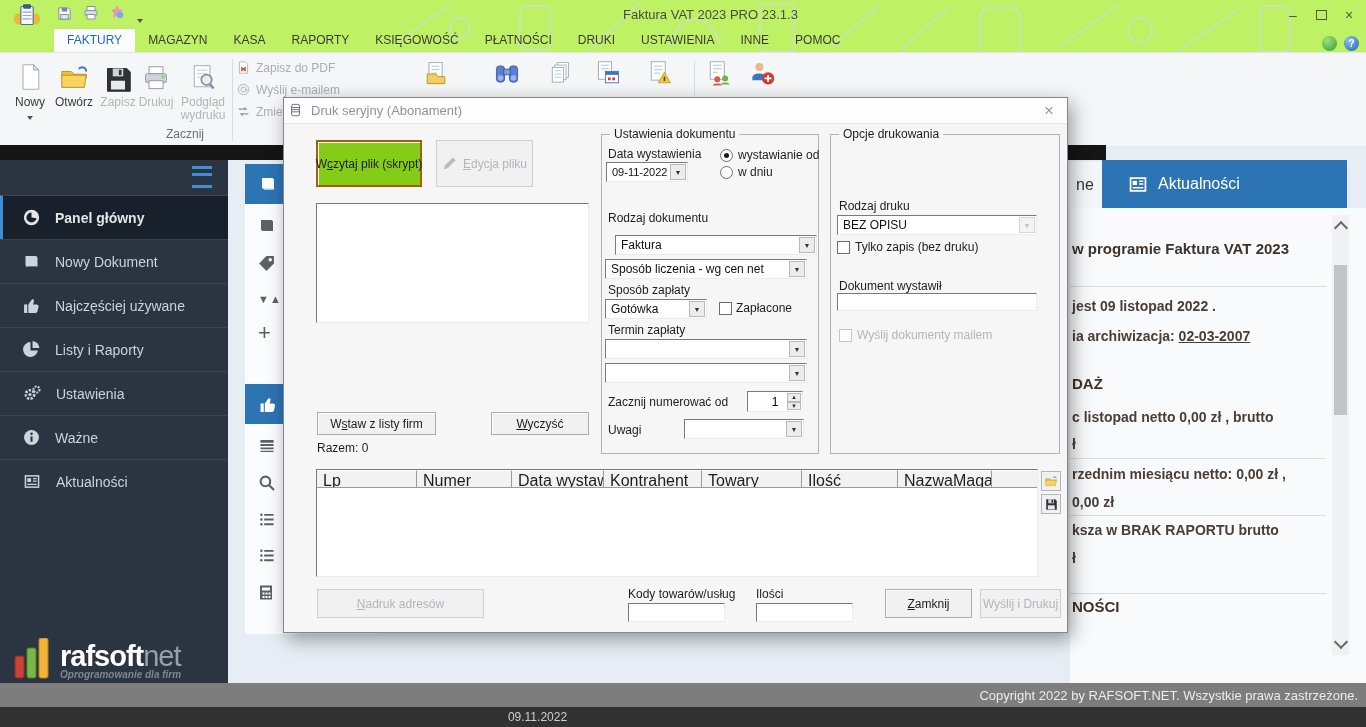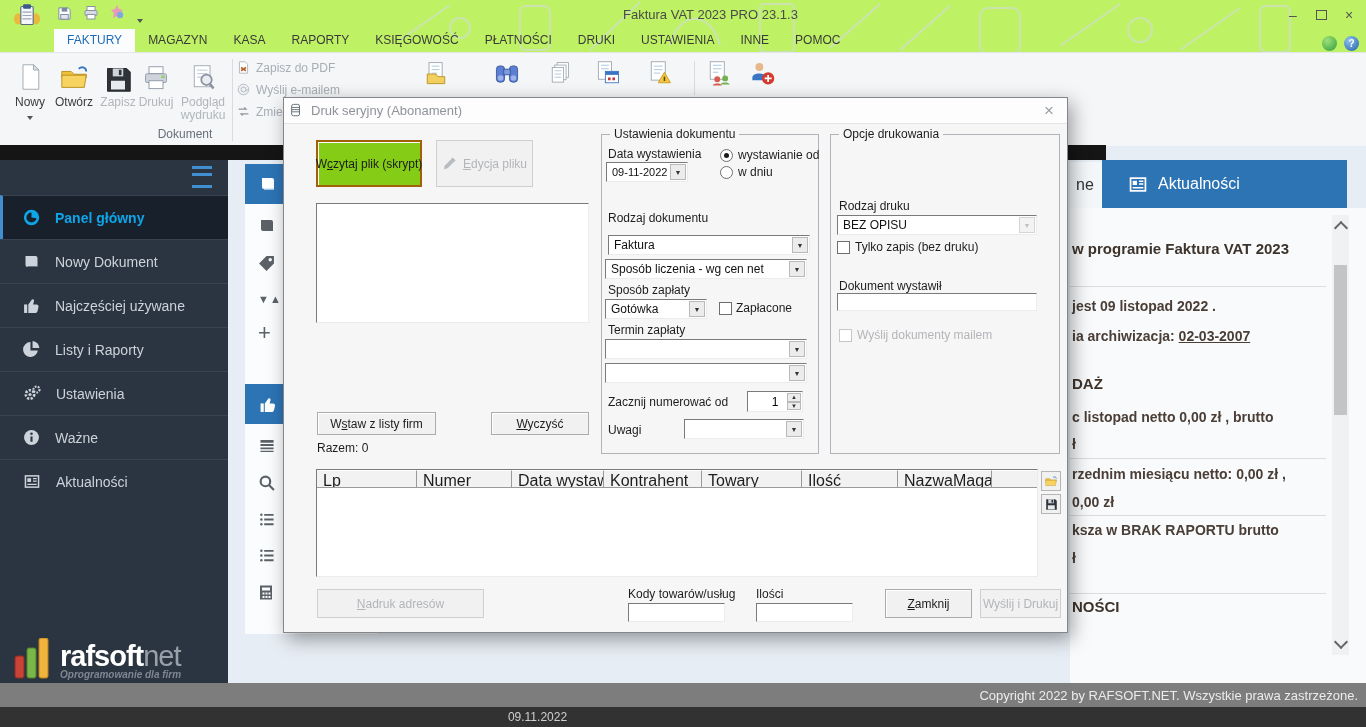--- a/index.html
+++ b/index.html
@@ -32,21 +32,21 @@
   
   .strip{left:0;top:145px;width:1106px;height:15px;background:#151515}
   .sidebar{left:0;top:160px;width:228px;height:523px;background:#2b3441}
   .burger{position:absolute;right:16px;top:6px;width:20px;height:16px;
     border-top:3px solid #3f8fd1;border-bottom:3px solid #3f8fd1}
   .burger::after{content:"";display:block;margin-top:3.5px;border-top:3px solid #3f8fd1}
   .sitems{position:absolute;left:0;top:35px;width:228px}
   .sitem{display:flex;align-items:center;gap:15px;height:43px;padding-left:23px;color:#ccd3da;
     font-size:14px;border-top:1px solid #39434f}
   .sitem svg{flex:0 0 auto}
-  .sitem.active{background:#18212b;color:#0ea5e9;font-weight:bold;border-left:3px solid #3f8fd1;padding-left:20px}
+  .sitem.active{background:#18212b;color:#e5e5e5;font-weight:bold;border-left:3px solid #3f8fd1;padding-left:20px}
   .slogo{position:absolute;left:14px;top:478px;display:flex;align-items:flex-end;gap:8px}
   .brand-b{font-size:29px;font-weight:bold;color:#fff;letter-spacing:-1px}
   .brand-l{font-size:29px;color:#98a0aa;letter-spacing:-1px}
   .tagline{font-size:10px;font-style:italic;font-weight:bold;color:#7e8791;margin-top:-4px}
   
   .content-bg{left:228px;top:160px;width:1138px;height:523px;background:#e7edf4}
   .card-head{position:absolute;background:#2d74b5;color:#fff;display:flex;align-items:center;gap:10px;
     padding-left:14px;font-size:15px;font-weight:bold}
   .card-body{position:absolute;background:#fbfcfd;display:flex;flex-direction:column;align-items:flex-start;
     padding:14px 0 0 13px;gap:21px;color:#6a6f76}
@@ -230,21 +230,21 @@
       <span class="ric">
           <svg width="28" height="30" viewBox="0 0 32 32">
             <rect x="6" y="2" width="18" height="24" fill="#fff" stroke="#9aa3ad"></rect>
             <path d="M9 7h12M9 11h12M9 15h7" stroke="#b9c0c9"></path>
             <circle cx="20" cy="18" r="6" fill="#e9edf2" stroke="#8a93a3" stroke-width="2"></circle>
             <path d="M24 23l4 5" stroke="#8a93a3" stroke-width="3"></path>
           </svg>
         </span>
       <span class="lbl">Podgląd wydruku</span>
     </div>
-    <div class="grouplbl">Dokument</div>
+    <div class="grouplbl">Zacznij</div>
     <div class="vsep" style="left:232px;top:6px;height:82px"></div>
 
     <div class="mitem" style="left:237px;top:8px">
       <svg width="13" height="13" viewBox="0 0 16 16">
           <path d="M3 1h7l3 3v11H3z" fill="#fff" stroke="#a9aeb5"></path>
           <path d="M5 8l6 4M11 8l-6 4" stroke="#b8642f" stroke-width="2"></path>
         </svg>
       <span>Zapisz do PDF</span>
     </div>
     <div class="mitem" style="left:237px;top:30px">
@@ -519,21 +519,21 @@
       <span class="dlbl" style="left:6px;top:12px">Data wystawienia</span>
       <span class="radio on" style="left:118px;top:14px"></span>
       <span class="dlbl" style="left:136px;top:13px">wystawianie od</span>
       <span class="radio" style="left:118px;top:31px"></span>
       <span class="dlbl" style="left:136px;top:30px">w dniu</span>
       <div class="combo" style="left:4px;top:27px;width:82px;height:20px;font-size:11px">
         <span>09-11-2022</span>
           <span class="dd">▼</span>
       </div>
       <span class="dlbl" style="left:6px;top:76px">Rodzaj dokumentu</span>
-      <div class="combo" style="left:6px;top:100px;width:202px;height:20px">
+      <div class="combo" style="left:13px;top:100px;width:202px;height:20px">
         <span>Faktura</span>
           <span class="dd">▼</span>
       </div>
       <div class="combo" style="left:3px;top:124px;width:202px;height:20px">
         <span>Sposób liczenia - wg cen net</span>
           <span class="dd">▼</span>
       </div>
       <span class="dlbl" style="left:6px;top:148px">Sposób zapłaty</span>
       <div class="combo" style="left:3px;top:164px;width:102px;height:20px">
         <span>Gotówka</span>

